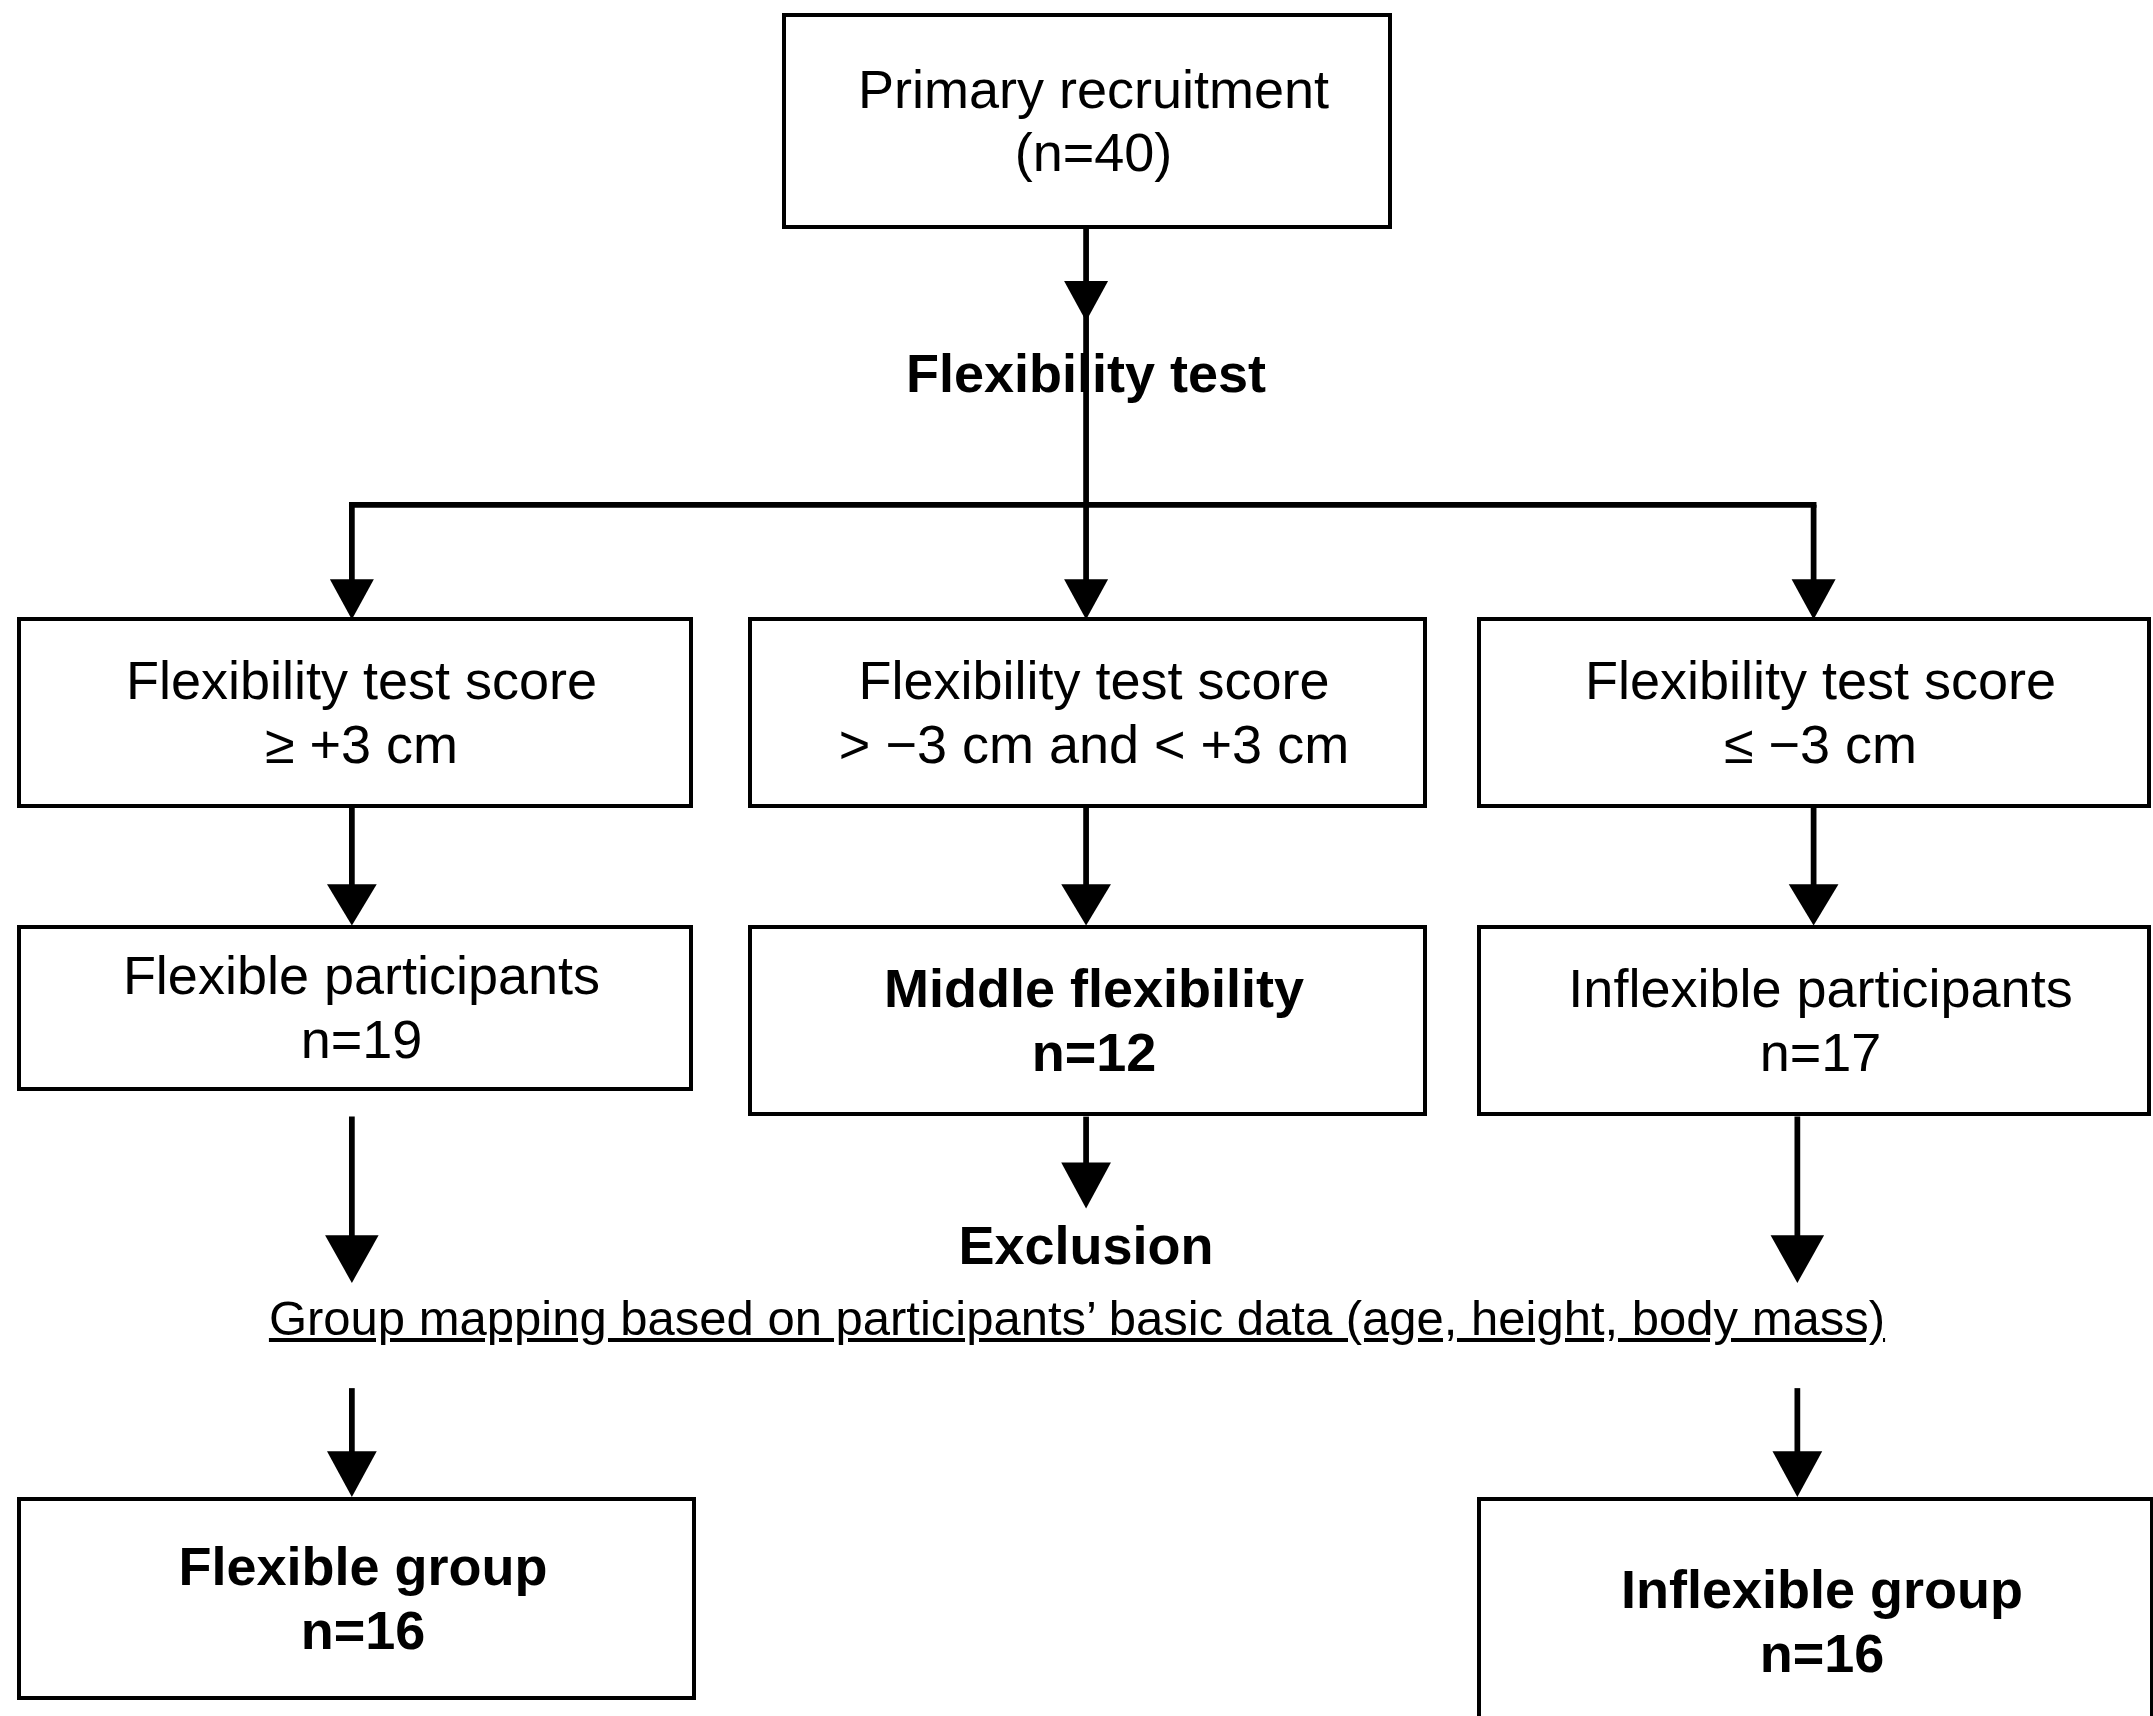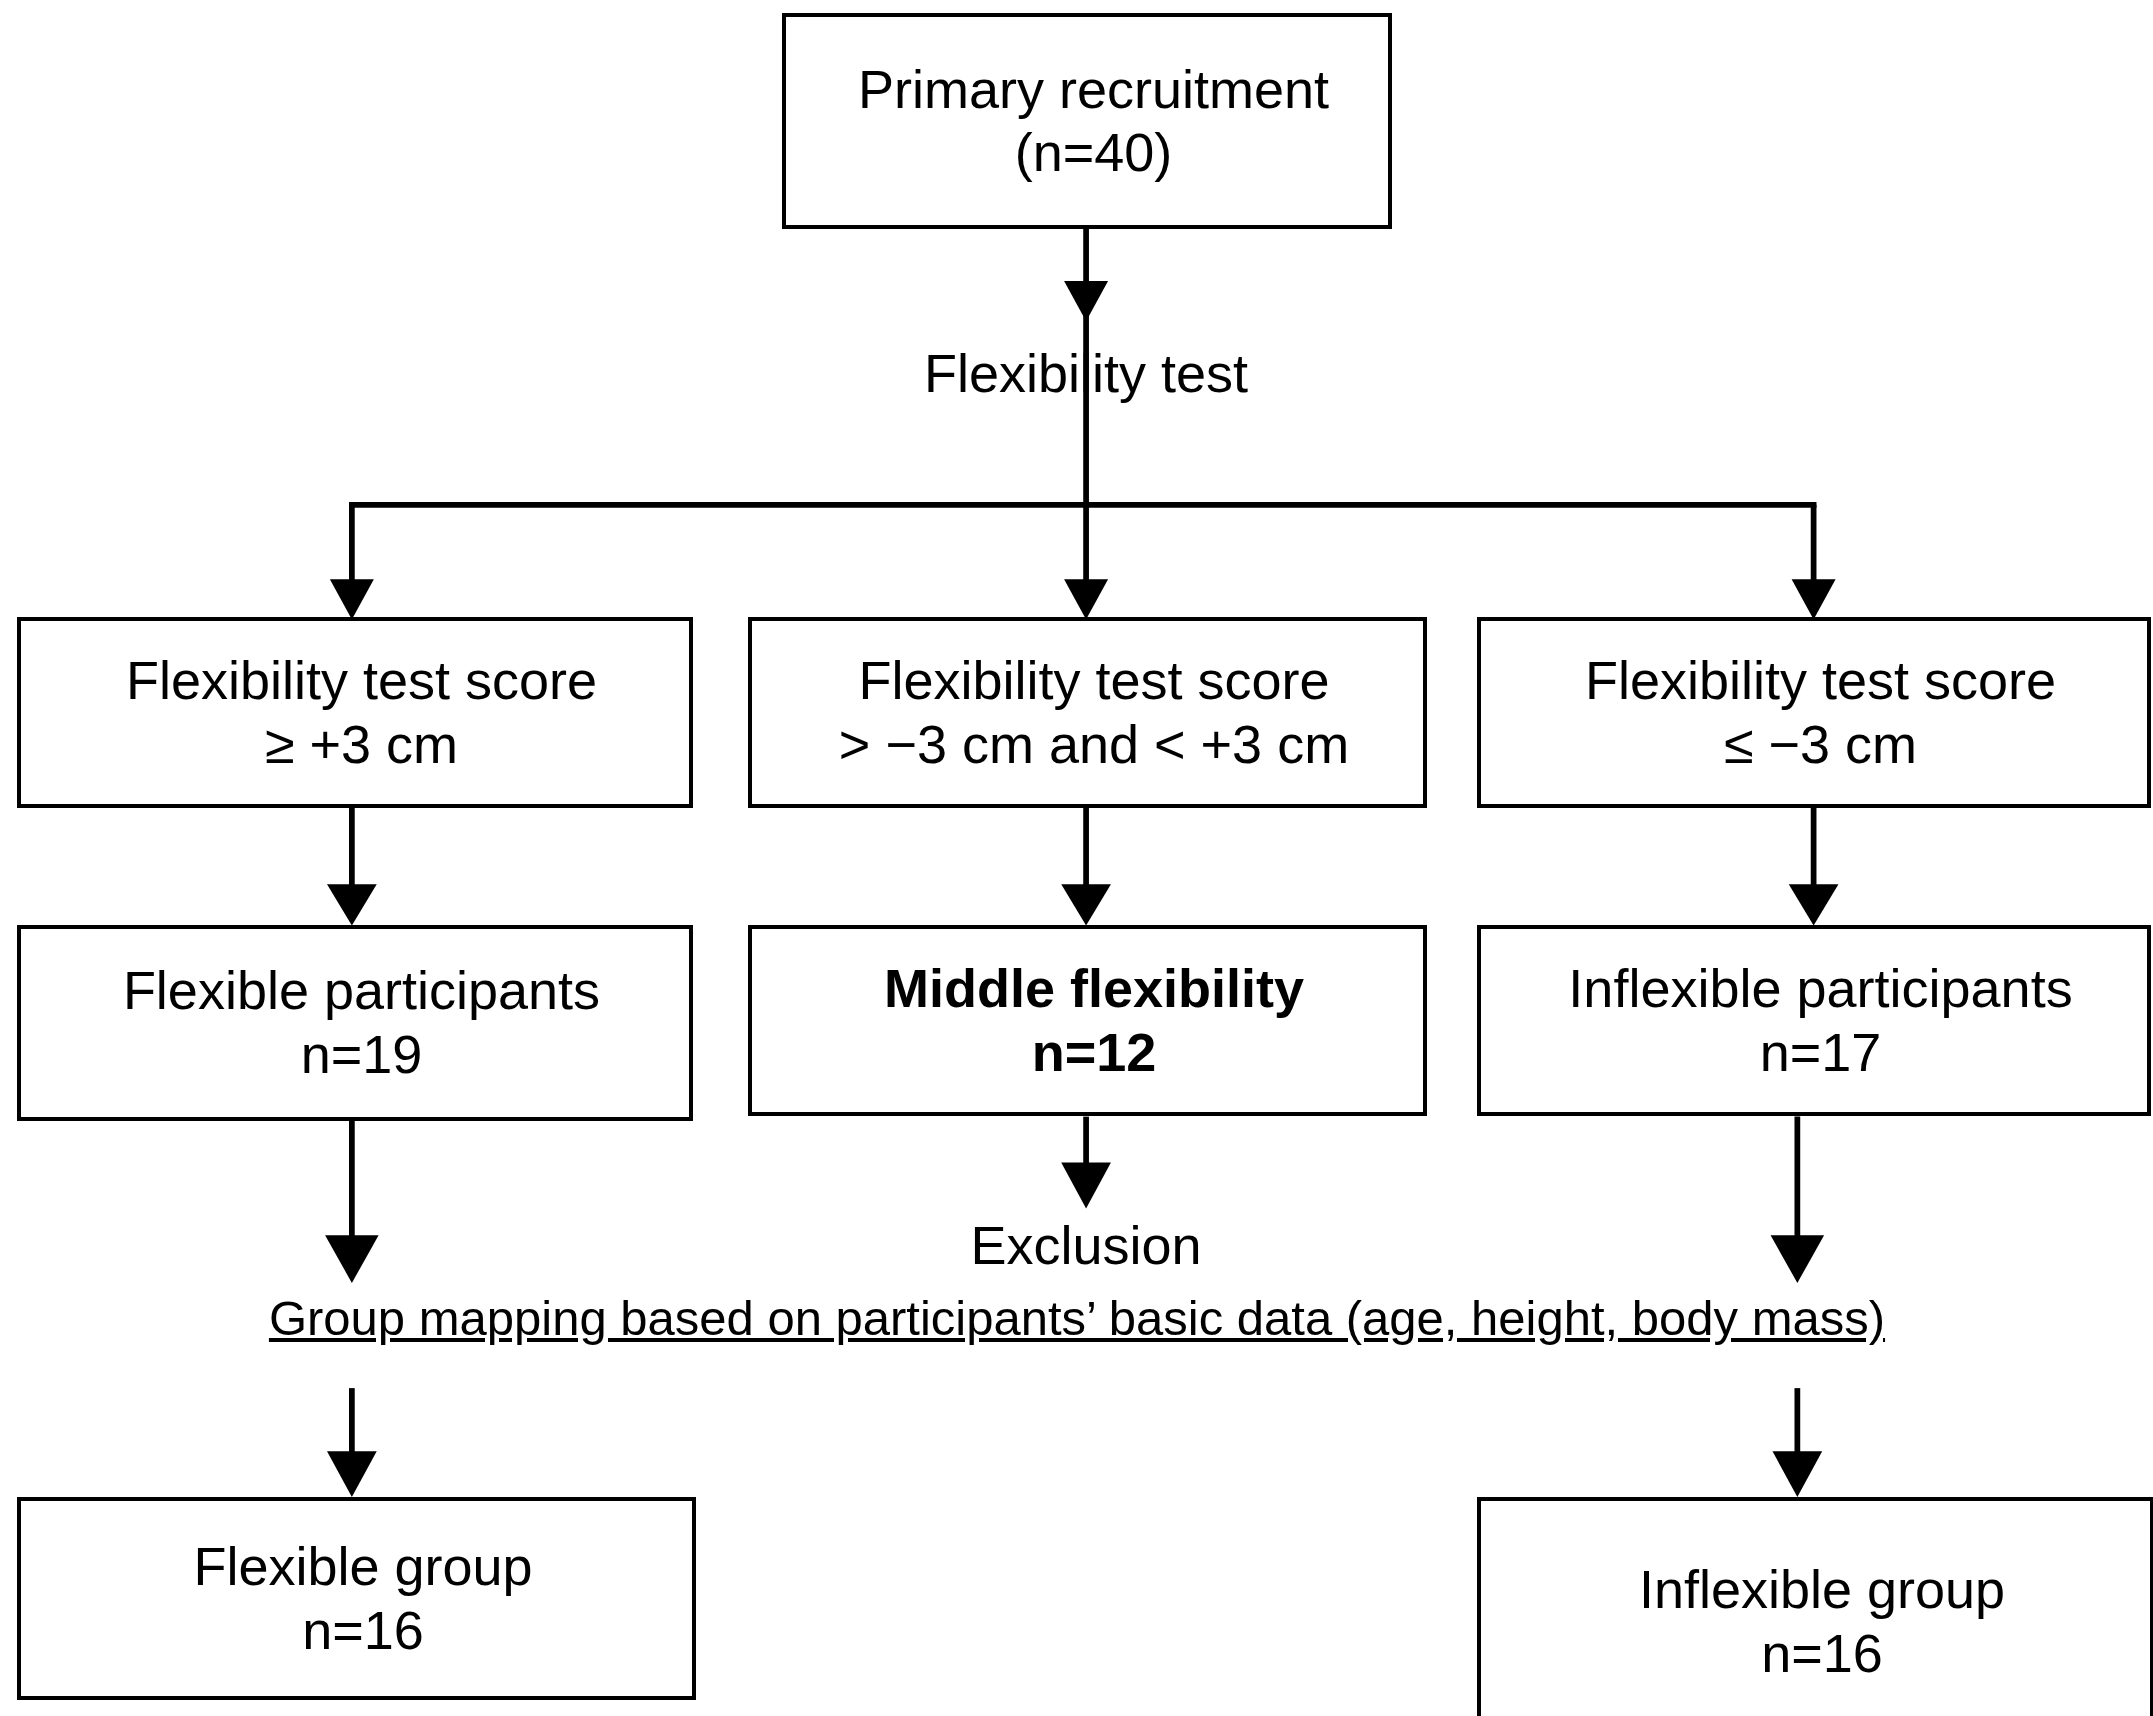--- a/index.html
+++ b/index.html
@@ -35,21 +35,21 @@
     display: block;
     white-space: nowrap;
   }
   .plain-label {
     position: absolute;
     text-align: center;
     white-space: nowrap;
     line-height: 1.1;
   }
   .bold {
-    font-weight: normal;
+    font-weight: bold;
   }
   .fs-box {
     font-size: 54px;
   }
   .fs-label {
     font-size: 54px;
   }
   .fs-wide {
     font-size: 49px;
     text-decoration: underline;
@@ -148,21 +148,21 @@
   <div class="node-box fs-box" style="left:748px; top:617px; width:679px; height:191px;">
     <span class="node-line">Flexibility test score</span>
     <span class="node-line">&gt; −3 cm and &lt; +3 cm</span>
   </div>
 
   <div class="node-box fs-box" style="left:1477px; top:617px; width:674px; height:191px;">
     <span class="node-line">Flexibility test score</span>
     <span class="node-line">≤ −3 cm</span>
   </div>
 
-  <div class="node-box fs-box" style="left:17px; top:925px; width:676px; height:196px;">
+  <div class="node-box fs-box" style="left:17px; top:925px; width:676px; height:166px;">
     <span class="node-line">Flexible participants</span>
     <span class="node-line">n=19</span>
   </div>
 
   <div class="node-box fs-box" style="left:748px; top:925px; width:679px; height:191px;font-weight:bold;">
     <span class="node-line">Middle flexibility</span>
     <span class="node-line">n=12</span>
   </div>
 
   <div class="node-box fs-box" style="left:1477px; top:925px; width:674px; height:191px;">

